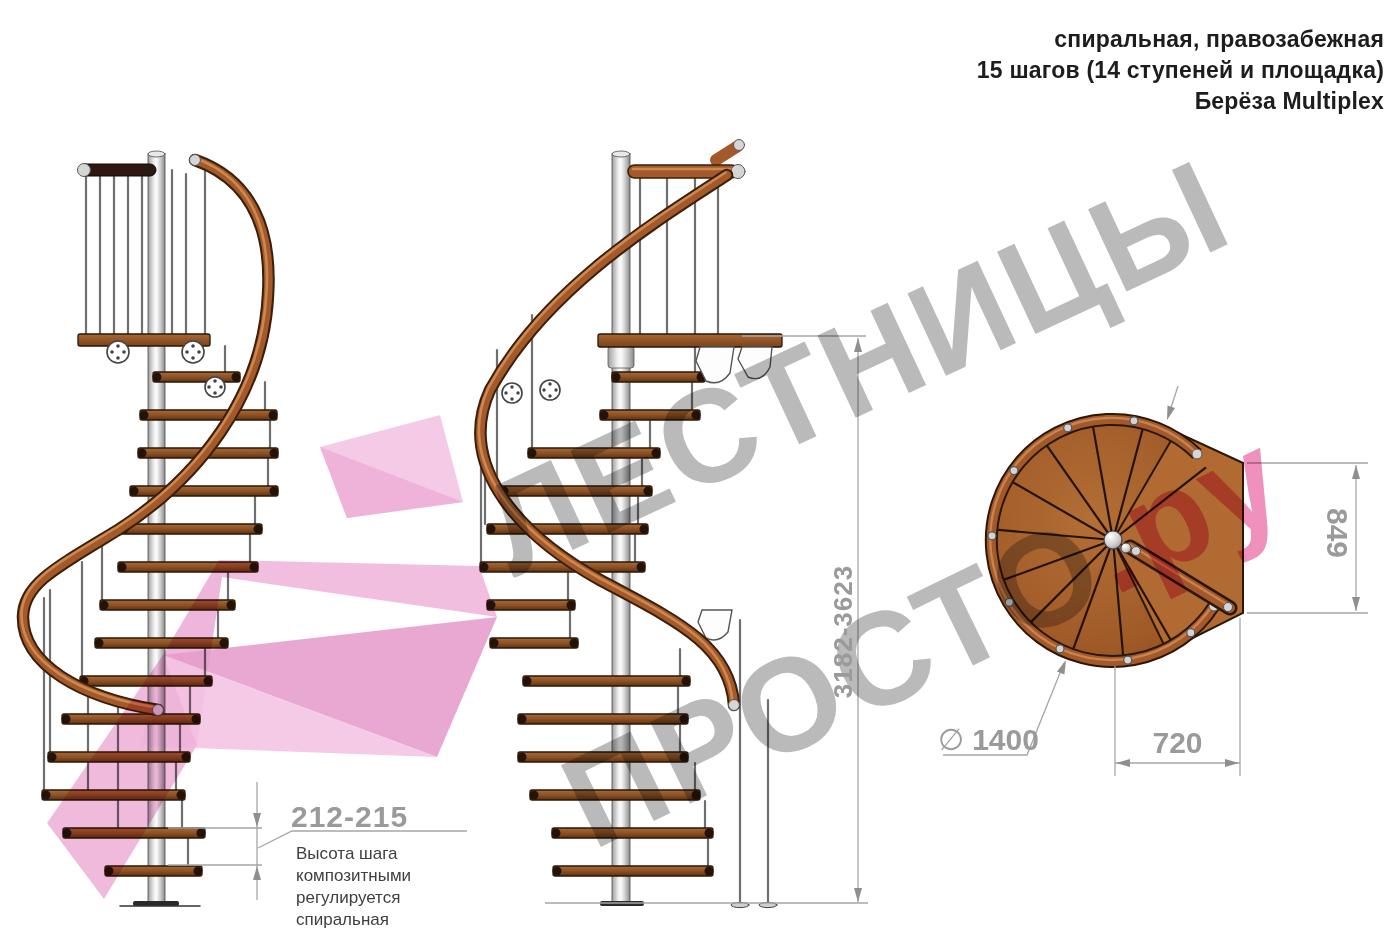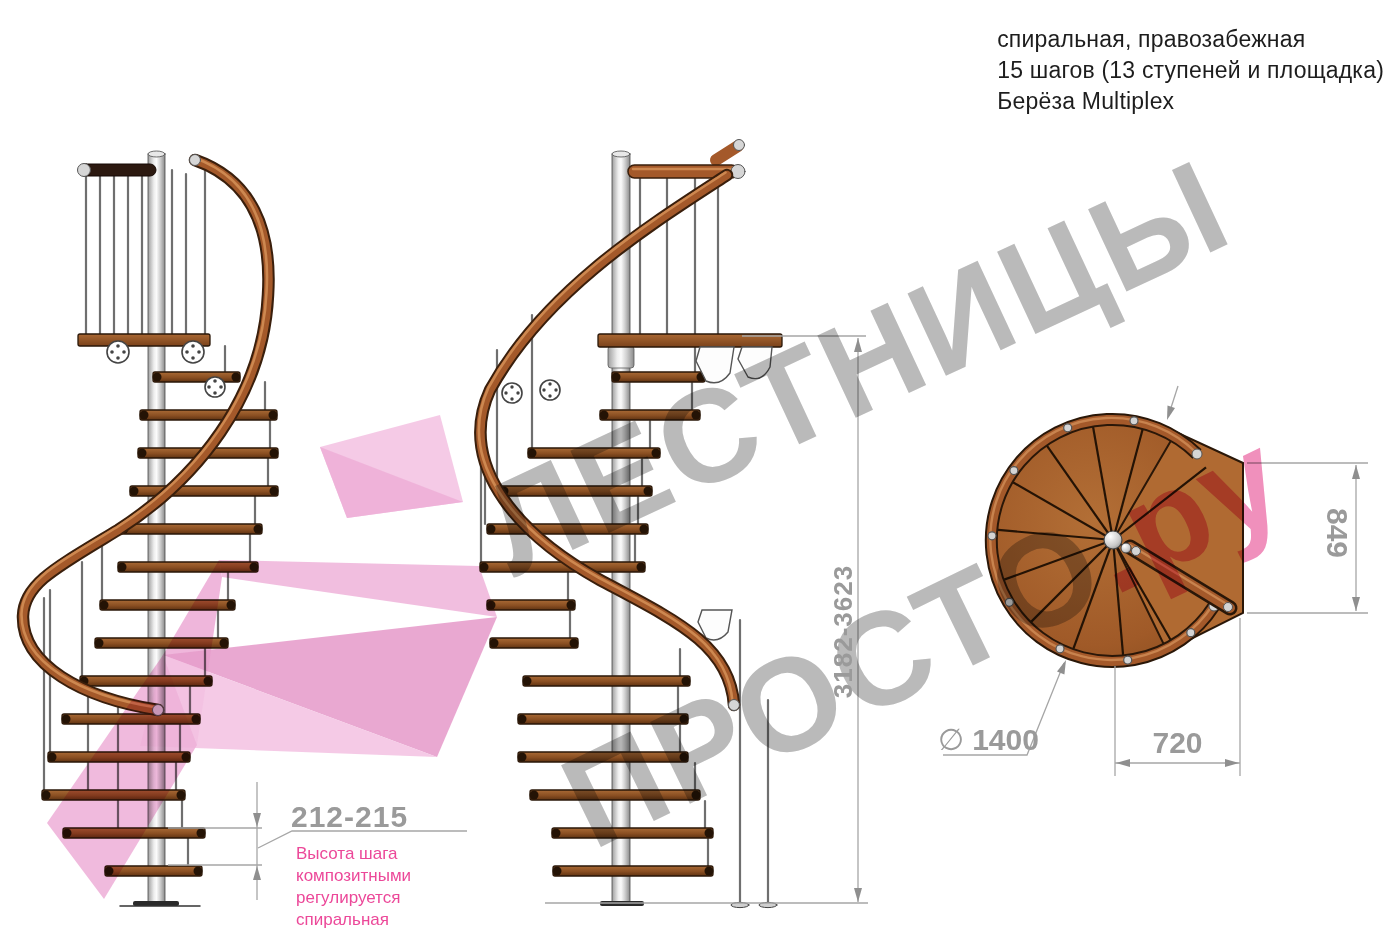--- a/index.html
+++ b/index.html
@@ -1,41 +1,41 @@
 <!DOCTYPE html>
 <html><head>
 <meta charset="utf-8">
 <style>
   html,body{margin:0;padding:0;background:#ffffff;}
   body{width:1400px;height:947px;position:relative;overflow:hidden;
        font-family:"Liberation Sans","DejaVu Sans",sans-serif;}
   .abs{position:absolute;}
   svg{position:absolute;overflow:visible;}
   
-  .header-note{top:24px;right:16px;text-align:left;font-size:23px;line-height:31px;
-               color:#1d1d1d;font-weight:400;letter-spacing:0.2px;margin-left:36px;}
+  .header-note{top:24px;right:16px;text-align:right;font-size:23px;line-height:31px;
+               color:#1d1d1d;font-weight:700;letter-spacing:0.2px;margin-left:36px;}
   
   .wm{font-weight:bold;font-size:132px;letter-spacing:4px;white-space:nowrap;
       mix-blend-mode:multiply;opacity:.8;transform-origin:0 0;}
   .wm-gray{color:#a9a9a9;}
   .wm-pink{color:#ec74ab;}
   #watermark-line1{left:462px;top:468px;transform:rotate(-25deg);}
   #watermark-line2{left:540px;top:742px;transform:rotate(-26deg);}
   
   .dim{color:#9a9a9a;font-weight:bold;white-space:nowrap;}
   #dim-total-height{left:763px;top:616px;width:160px;text-align:center;font-size:26px;
                     letter-spacing:1px;transform:rotate(-90deg);}
   #dim-849{left:1297px;top:516px;width:80px;text-align:center;font-size:30px;
            transform:rotate(90deg);}
   #dim-720{left:1115px;top:726px;width:125px;text-align:center;font-size:30px;}
   #dim-diameter{left:938px;top:722px;font-size:30px;}
   #dim-diameter .sym{font-weight:400;margin-right:8px;}
   #dim-step{left:291px;top:800px;font-size:30px;letter-spacing:1px;}
   
-  .step-note{left:296px;top:843px;font-size:17px;line-height:22px;color:#ec4899;}
+  .step-note{left:296px;top:843px;font-size:17px;line-height:22px;color:#404040;}
 </style>
 </head>
 <body>
 
 <svg width="0" height="0">
   <defs>
     <linearGradient id="gradPole" x1="0" y1="0" x2="1" y2="0">
       <stop offset="0" stop-color="#9e9e9e"></stop>
         <stop offset="0.35" stop-color="#eeeeee"></stop>
       <stop offset="0.5" stop-color="#fbfbfb"></stop>
@@ -415,21 +415,21 @@
 
     <g>
       <line x1="1178" y1="386" x2="1169" y2="414"></line>
       <polygon points="1167,420 1167.5,405.5 1175,407.9" fill="#8f8f8f" stroke="none"></polygon>
     </g>
   </g>
 </svg>
 
 <div class="abs header-note">
   <div>спиральная, правозабежная</div>
-  <div>15 шагов (13 ступеней и площадка)</div>
+  <div>15 шагов (14 ступеней и площадка)</div>
   <div>Берёза Multiplex</div>
 </div>
 
 <div class="abs wm wm-gray" id="watermark-line1">ЛЕСТНИЦЫ</div>
 <div class="abs wm" id="watermark-line2">
   <span class="wm-gray">ПРОСТО</span><span class="wm-pink">.ру</span>
 </div>
 
 <div class="abs dim" id="dim-total-height">3182-3623</div>
 <div class="abs dim" id="dim-849">849</div>

